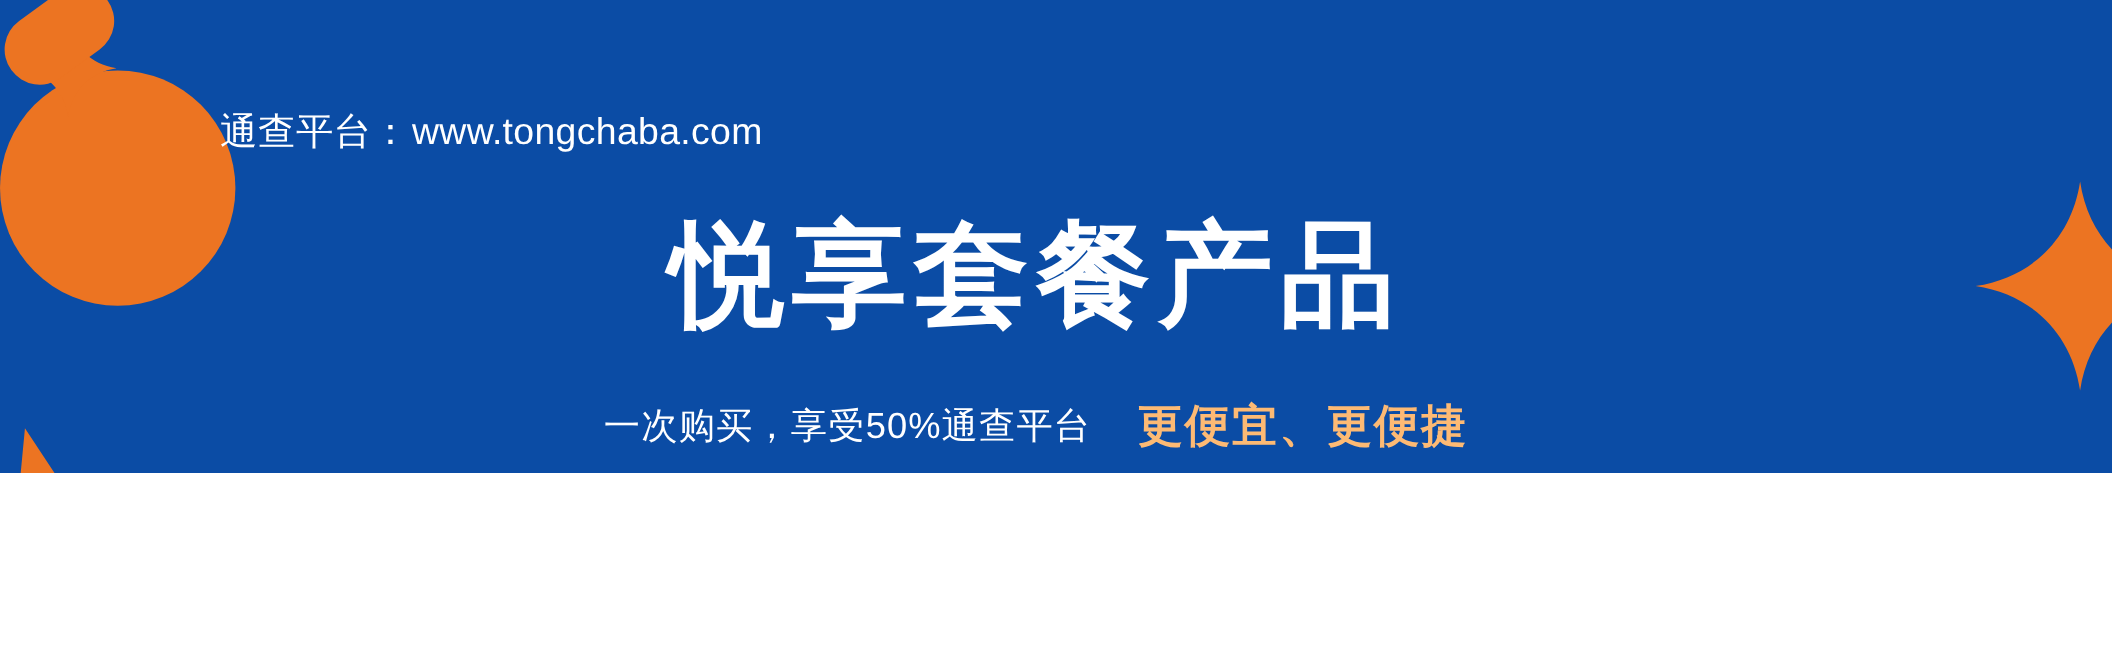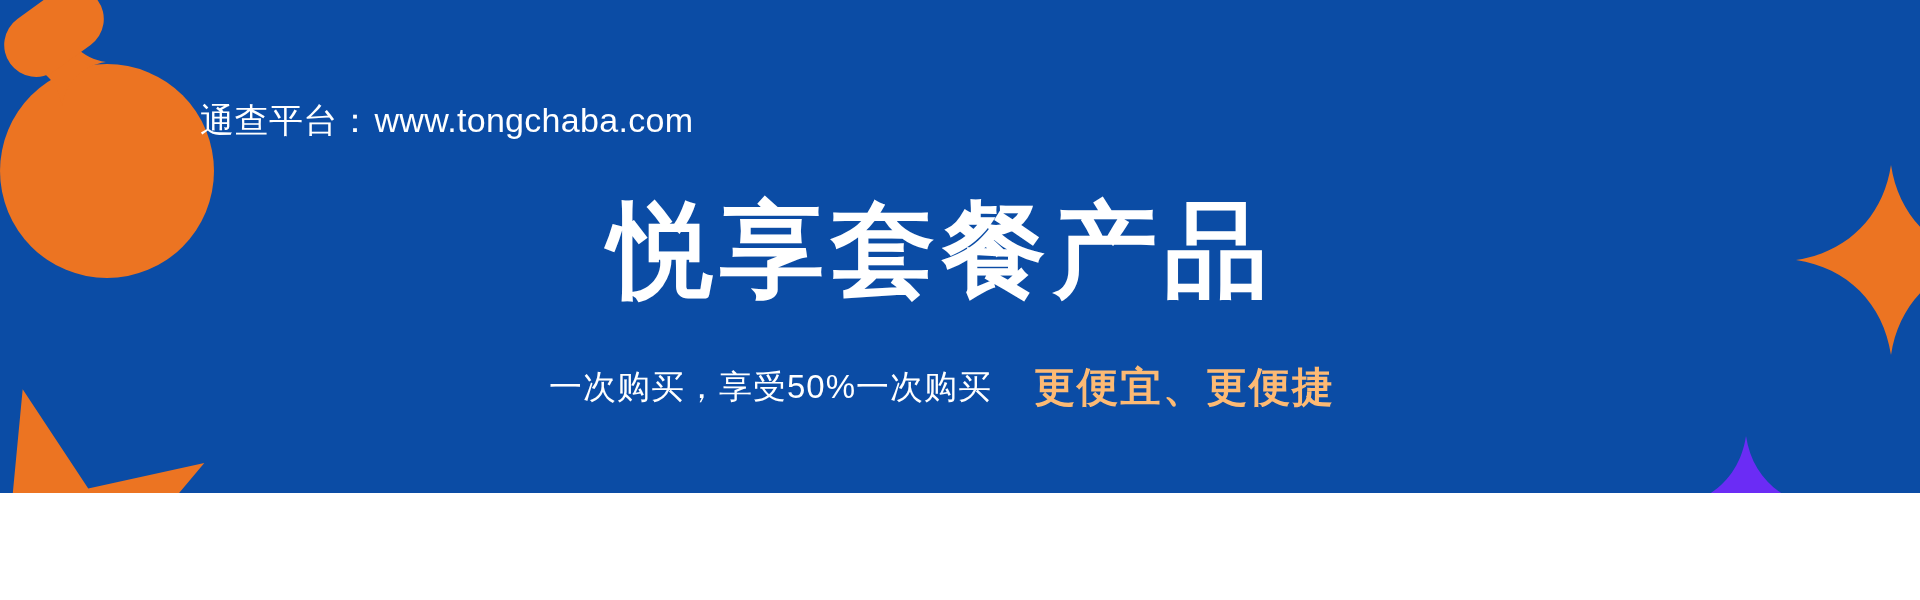--- a/index.html
+++ b/index.html
@@ -8,21 +8,21 @@
   }
   body {
     width: 1920px;
     height: 600px;
     overflow: hidden;
     font-family: "Liberation Sans", "DejaVu Sans", sans-serif;
   }
   #banner {
     position: relative;
     width: 1920px;
-    height: 493px;
+    height: 430px;
     background: #0B4CA5;
     overflow: hidden;
   }
 
   
   .deco {
     position: absolute;
     pointer-events: none;
   }
 
@@ -179,17 +179,17 @@
 
   <div class="text-layer">
 
     <div id="site-line">
       <span class="label">通查平台：</span><span class="url">www.tongchaba.com</span>
     </div>
 
     <div id="headline">悦享套餐产品</div>
 
     <div id="subline">
-      <span class="sub-white">一次购买，享受50%一次购买</span><span class="sub-gap"></span><span class="sub-accent">更便宜、更便捷</span>
+      <span class="sub-white">一次购买，享受50%通查平台</span><span class="sub-gap"></span><span class="sub-accent">更便宜、更便捷</span>
     </div>
 
   </div>
 </div>
 
 </body></html>

